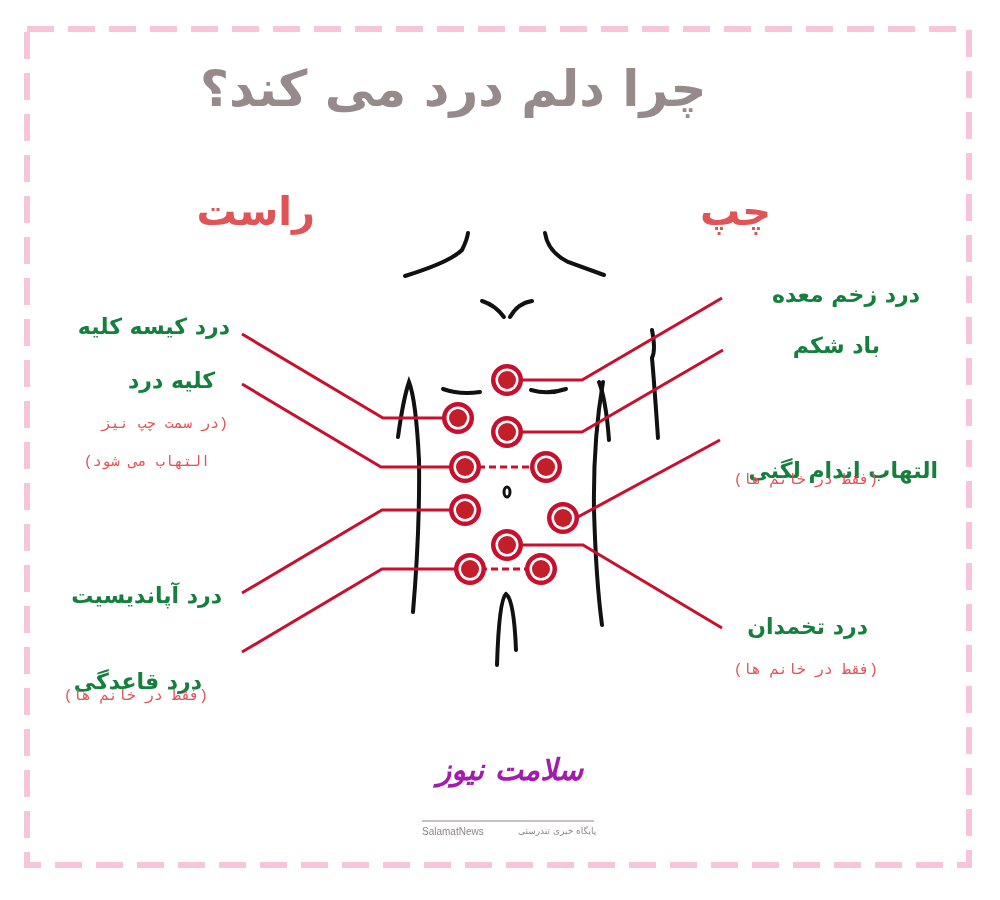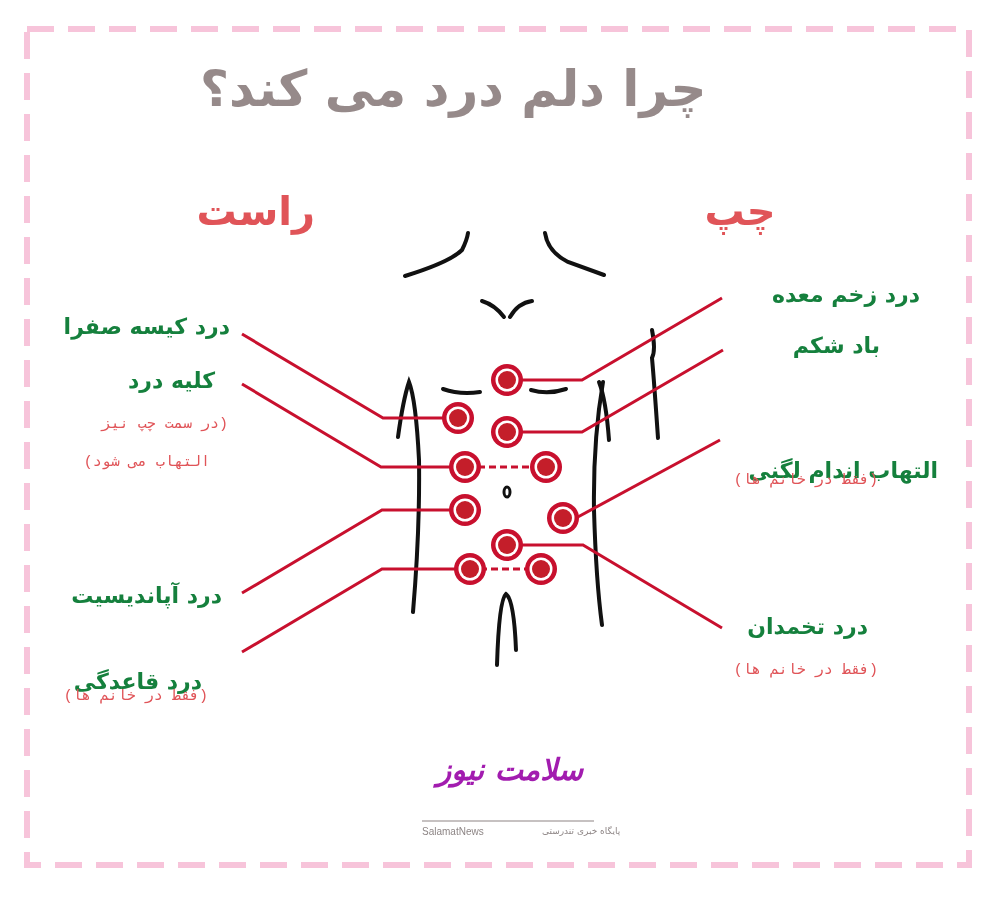--- a/index.html
+++ b/index.html
@@ -13,36 +13,36 @@
                font-size: 40px; font-family: "DejaVu Sans", sans-serif; }
   .lbl { position: absolute; direction: rtl; color: #15803d; font-weight: bold;
          font-size: 22px; white-space: nowrap; font-family: "DejaVu Sans", sans-serif; }
   .note { position: absolute; direction: rtl; color: #e05458; font-size: 15px;
           white-space: nowrap; font-family: Liberation Mono, monospace; }
   .r { text-align: right; }
   svg { position: absolute; left: 0; top: 0; }
   .logo-en { position: absolute; left: 422px; top: 826px; font-size: 10px; color: #8d8585;
              font-family: "Liberation Sans", sans-serif; }
   .logo-fa { position: absolute; left: 518px; top: 826px; font-size: 9px; color: #8d8585;
-             direction: rtl; font-family: "DejaVu Sans", sans-serif; margin-left: 24px; }
+             direction: rtl; font-family: "DejaVu Sans", sans-serif; }
   .logo-mark { position: absolute; left: 420px; top: 752px; width: 180px; text-align: center;
                direction: rtl; font-size: 30px; font-weight: bold; color: #a21caf;
                font-style: italic; font-family: "DejaVu Sans", sans-serif; }
 </style>
 </head>
 <body>
 
 <svg class="frame" width="1000" height="900">
   <rect x="27" y="29" width="942" height="836" fill="none" stroke="#f7c4da" stroke-width="6" stroke-dasharray="27 14"></rect>
 </svg>
 
 <div class="title">چرا دلم درد می کند؟</div>
 
 <div class="side-head" style="left:205px; top:188px; width:110px; text-align:right;">راست</div>
-<div class="side-head" style="left:700px; top:188px; width:80px; text-align:center;">چپ</div>
+<div class="side-head" style="left:700px; top:188px; width:80px; text-align:left;">چپ</div>
 
 <svg width="1000" height="900">
   <g fill="none" stroke="#111111" stroke-width="4" stroke-linecap="round">
 
     <path d="M405 276 Q450 262 462 250 Q467 240 468 233"></path>
     <path d="M545 233 Q548 252 568 262 Q590 270 604 275"></path>
 
     <path d="M482 301 Q495 305 504 317"></path>
     <path d="M510 317 Q518 303 532 301"></path>
 
@@ -124,21 +124,21 @@
         <circle cx="470" cy="569" r="9" fill="#c41e2a"></circle>
       </g>
     <g>
         <circle cx="541" cy="569" r="16" fill="#c8102e"></circle>
         <circle cx="541" cy="569" r="11.5" fill="#ffffff"></circle>
         <circle cx="541" cy="569" r="9" fill="#c41e2a"></circle>
       </g>
   </g>
 </svg>
 
-<div class="lbl r" style="left:40px; top:314px; width:190px;">درد کیسه صفرا</div>
+<div class="lbl r" style="left:40px; top:314px; width:190px;">درد کیسه کلیه</div>
 <div class="lbl r" style="left:40px; top:368px; width:175px;">کلیه درد</div>
 <div class="note r" style="left:40px; top:414px; width:188px;">(در سمت چپ نیز</div>
 <div class="note r" style="left:40px; top:452px; width:170px;">التهاب می شود)</div>
 <div class="lbl r" style="left:40px; top:576px; width:182px;margin-top:7px;">درد آپاندیسیت</div>
 <div class="lbl r" style="left:40px; top:669px; width:162px;">درد قاعدگی</div>
 <div class="note r" style="left:40px; top:686px; width:168px;">(فقط در خانم ها)</div>
 
 <div class="lbl r" style="left:720px; top:282px; width:200px;">درد زخم معده</div>
 <div class="lbl r" style="left:740px; top:333px; width:140px;">باد شکم</div>
 <div class="lbl r" style="left:720px; top:418px; width:218px;margin-top:40px;">التهاب اندام لگنی</div>

